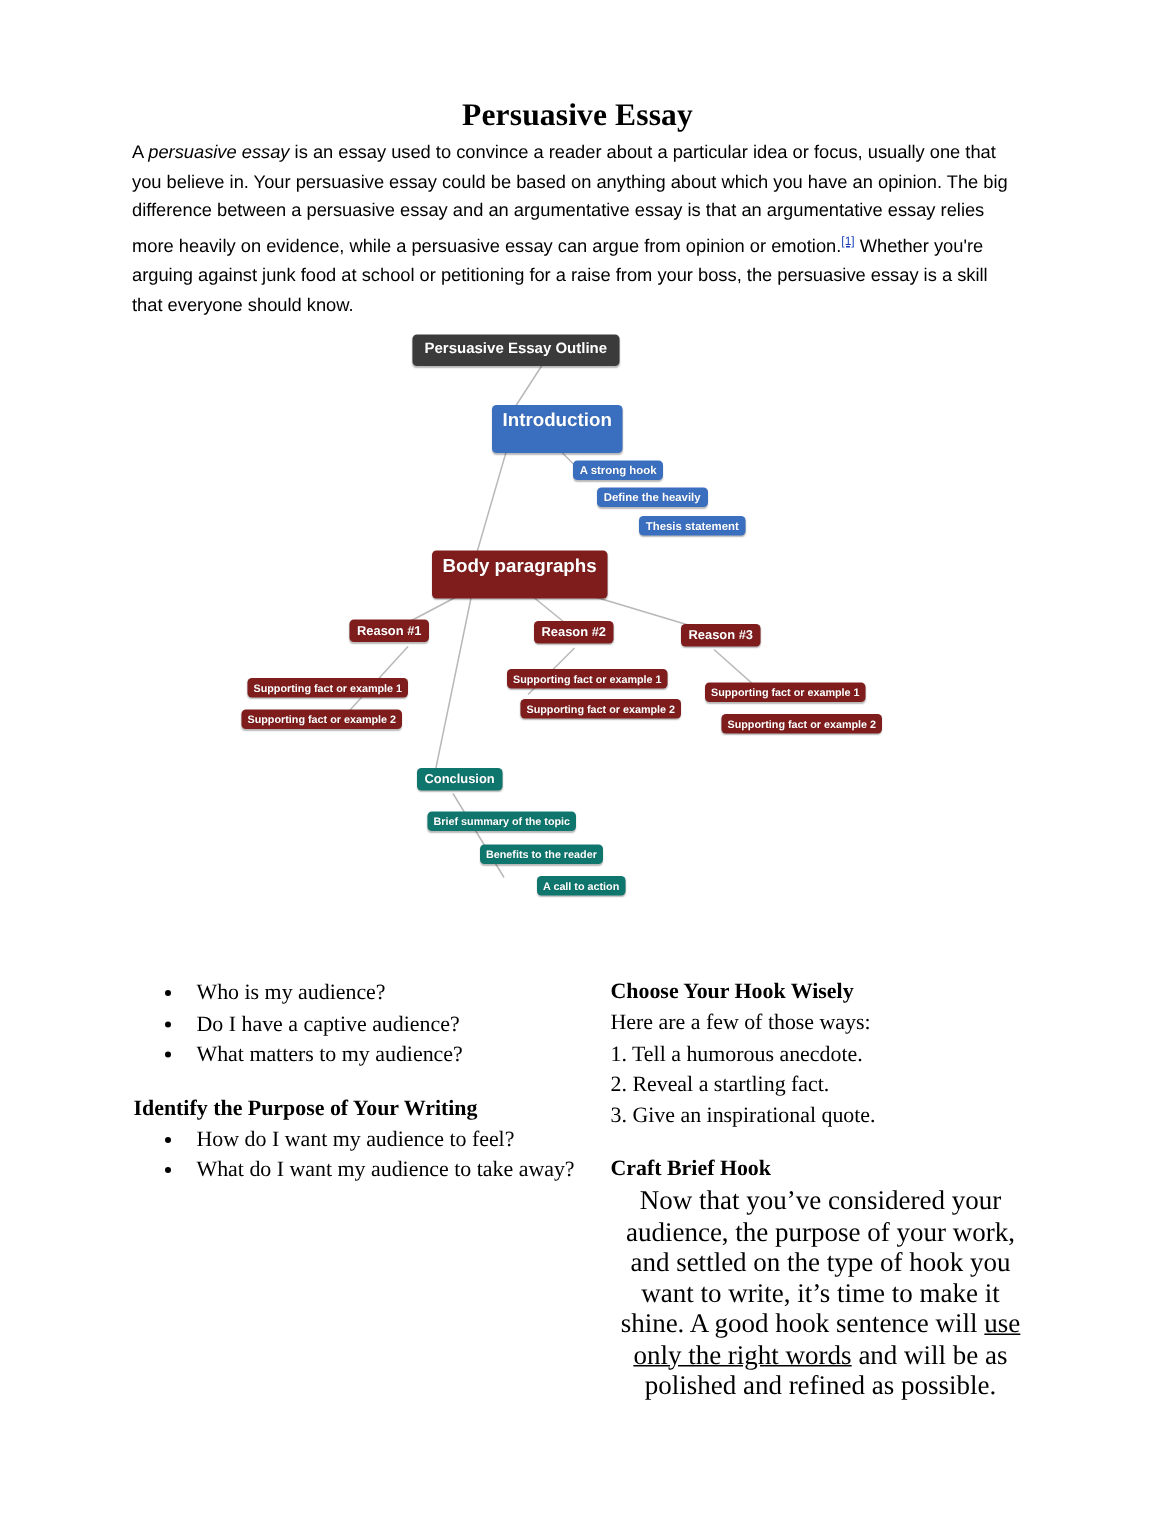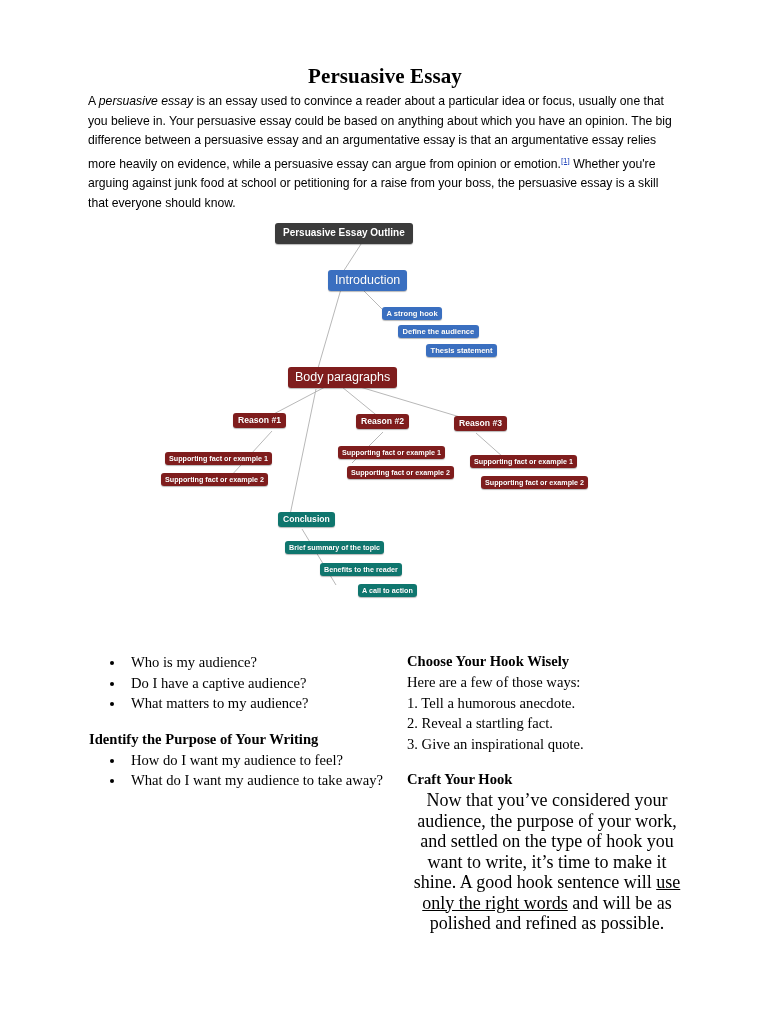--- a/index.html
+++ b/index.html
@@ -80,22 +80,22 @@
     font-size: 10px;
     font-weight: bold;
     padding: 5px 8px 6px 8px;
   }
   .n-blue   { background: #3a6fc0; }
   .n-green  { background: #7f1d1d; }
   .n-orange { background: #0f766e; }
 
   .n-lvl1 {
     font-size: 12.5px;
-    font-weight: normal;
-    padding: 4px 7px 4px 7px;
+    font-weight: bold;
+    padding: 4px 7px 15px 7px;
   }
   .n-lvl2 {
     font-size: 8.6px;
     font-weight: bold;
     padding: 3px 5px 3.5px 5px;
   }
   .n-lvl3 {
     font-size: 7.2px;
     font-weight: bold;
     padding: 2.5px 4px 3px 4px;
@@ -183,21 +183,21 @@
       <path d="M 356 218 L 392 250"></path>
 
       <path d="M 182 314 L 216 370"></path>
     </g>
   </svg>
 
   <div class="node n-root" style="left:155px; top:8px;">Persuasive Essay Outline</div>
 
   <div class="node n-blue n-lvl1" style="left:208px; top:55px;">Introduction</div>
   <div class="node n-blue n-lvl2b" style="left:262px; top:92px;">A strong hook</div>
-  <div class="node n-blue n-lvl2b" style="left:278px; top:110px;">Define the audience</div>
+  <div class="node n-blue n-lvl2b" style="left:278px; top:110px;">Define the heavily</div>
   <div class="node n-blue n-lvl2b" style="left:306px; top:129px;">Thesis statement</div>
 
   <div class="node n-green n-lvl1" style="left:168px; top:152px;">Body paragraphs</div>
 
   <div class="node n-green n-lvl2" style="left:113px; top:198px;">Reason #1</div>
   <div class="node n-green n-lvl3" style="left:45px; top:237px;">Supporting fact or example 1</div>
   <div class="node n-green n-lvl3" style="left:41px; top:258px;">Supporting fact or example 2</div>
 
   <div class="node n-green n-lvl2" style="left:236px; top:199px;">Reason #2</div>
   <div class="node n-green n-lvl3" style="left:218px; top:231px;">Supporting fact or example 1</div>
@@ -231,15 +231,15 @@
 
 <div class="col-right">
   <div class="sec-head">Choose Your Hook Wisely</div>
   <p class="rtext">Here are a few of those ways:</p>
   <p class="rtext">1. Tell a humorous anecdote.</p>
   <p class="rtext">2. Reveal a startling fact.</p>
   <p class="rtext">3. Give an inspirational quote.</p>
 
   <div class="sec-gap"></div>
 
-  <div class="sec-head">Craft Your Hook</div>
+  <div class="sec-head">Craft Brief Hook</div>
   <p class="rpara"><span>Now that you’ve considered your audience, the purpose of your work, and settled on the type of hook you want to write, it’s time to make it shine. A good hook sentence will </span><span class="u">use only the right words</span><span> and will be as polished and refined as possible.</span></p>
 </div>
 
 </body></html>

